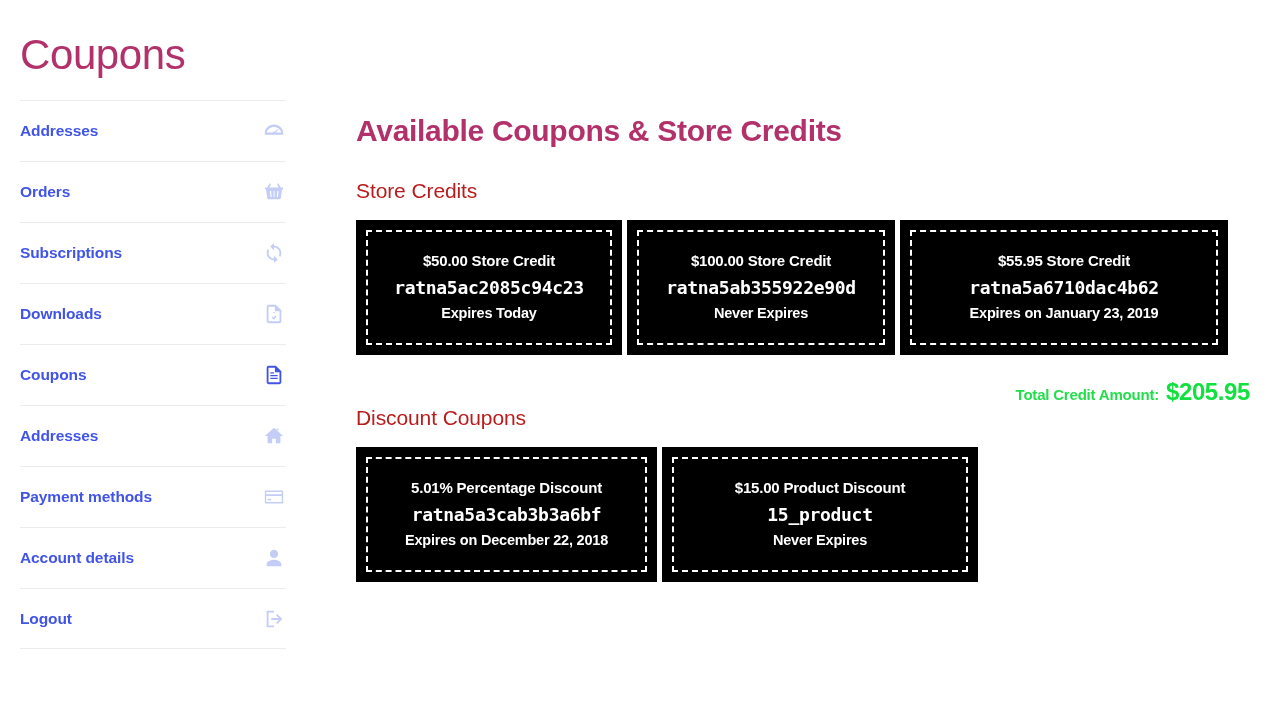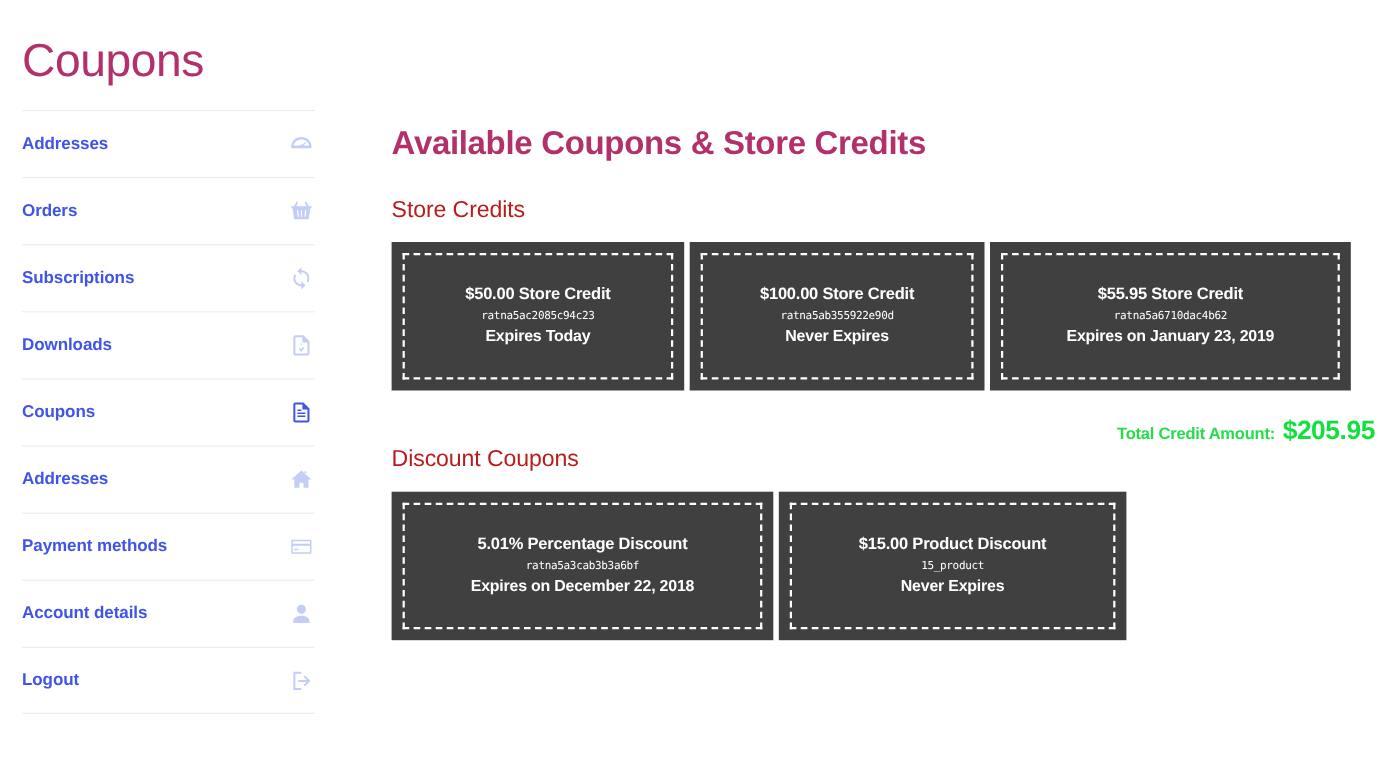--- a/index.html
+++ b/index.html
@@ -84,21 +84,21 @@
   }
   .section-title.store { padding-top: 30px; }
   .section-title.discount { padding-top: 0px; }
 
   .card-row {
     display: flex;
     gap: 5px;
     margin-top: 17px;
   }
   .coupon-card {
-    background: #404040;
+    background: #000000;
     padding: 10px;
     height: 135px;
     display: flex;
     align-items: stretch;
   }
   .coupon-inner {
     border: 2px dashed #ffffff;
     width: 100%;
     display: flex;
     flex-direction: column;
@@ -110,22 +110,22 @@
     color: #ffffff;
     font-size: 15px;
     font-weight: 700;
     white-space: nowrap;
     letter-spacing: -0.2px;
     line-height: 1.45;
   }
   .card-code {
     color: #ffffff;
     font-family: "DejaVu Sans Mono", "Liberation Mono", monospace;
-    font-size: 10px;
-    font-weight: 400;
+    font-size: 18px;
+    font-weight: 700;
     white-space: nowrap;
     letter-spacing: -0.3px;
     line-height: 1.75;
   }
   .card-expiry {
     color: #ffffff;
     font-size: 14.5px;
     font-weight: 700;
     white-space: nowrap;
     letter-spacing: -0.2px;
@@ -286,21 +286,21 @@
         <span class="total-label">Total Credit Amount:</span>
         <span class="total-amount">$205.95</span>
       </div>
     </section>
 
     <section class="discount-block">
       <h3 class="section-title discount">Discount Coupons</h3>
 
       <div class="card-row">
 
-        <div class="coupon-card" style="width:347px">
+        <div class="coupon-card" style="width:301px">
           <div class="coupon-inner">
             <div class="card-amount">5.01% Percentage Discount</div>
             <div class="card-code">ratna5a3cab3b3a6bf</div>
             <div class="card-expiry">Expires on December 22, 2018</div>
           </div>
         </div>
 
         <div class="coupon-card" style="width:316px">
           <div class="coupon-inner">
             <div class="card-amount">$15.00 Product Discount</div>

